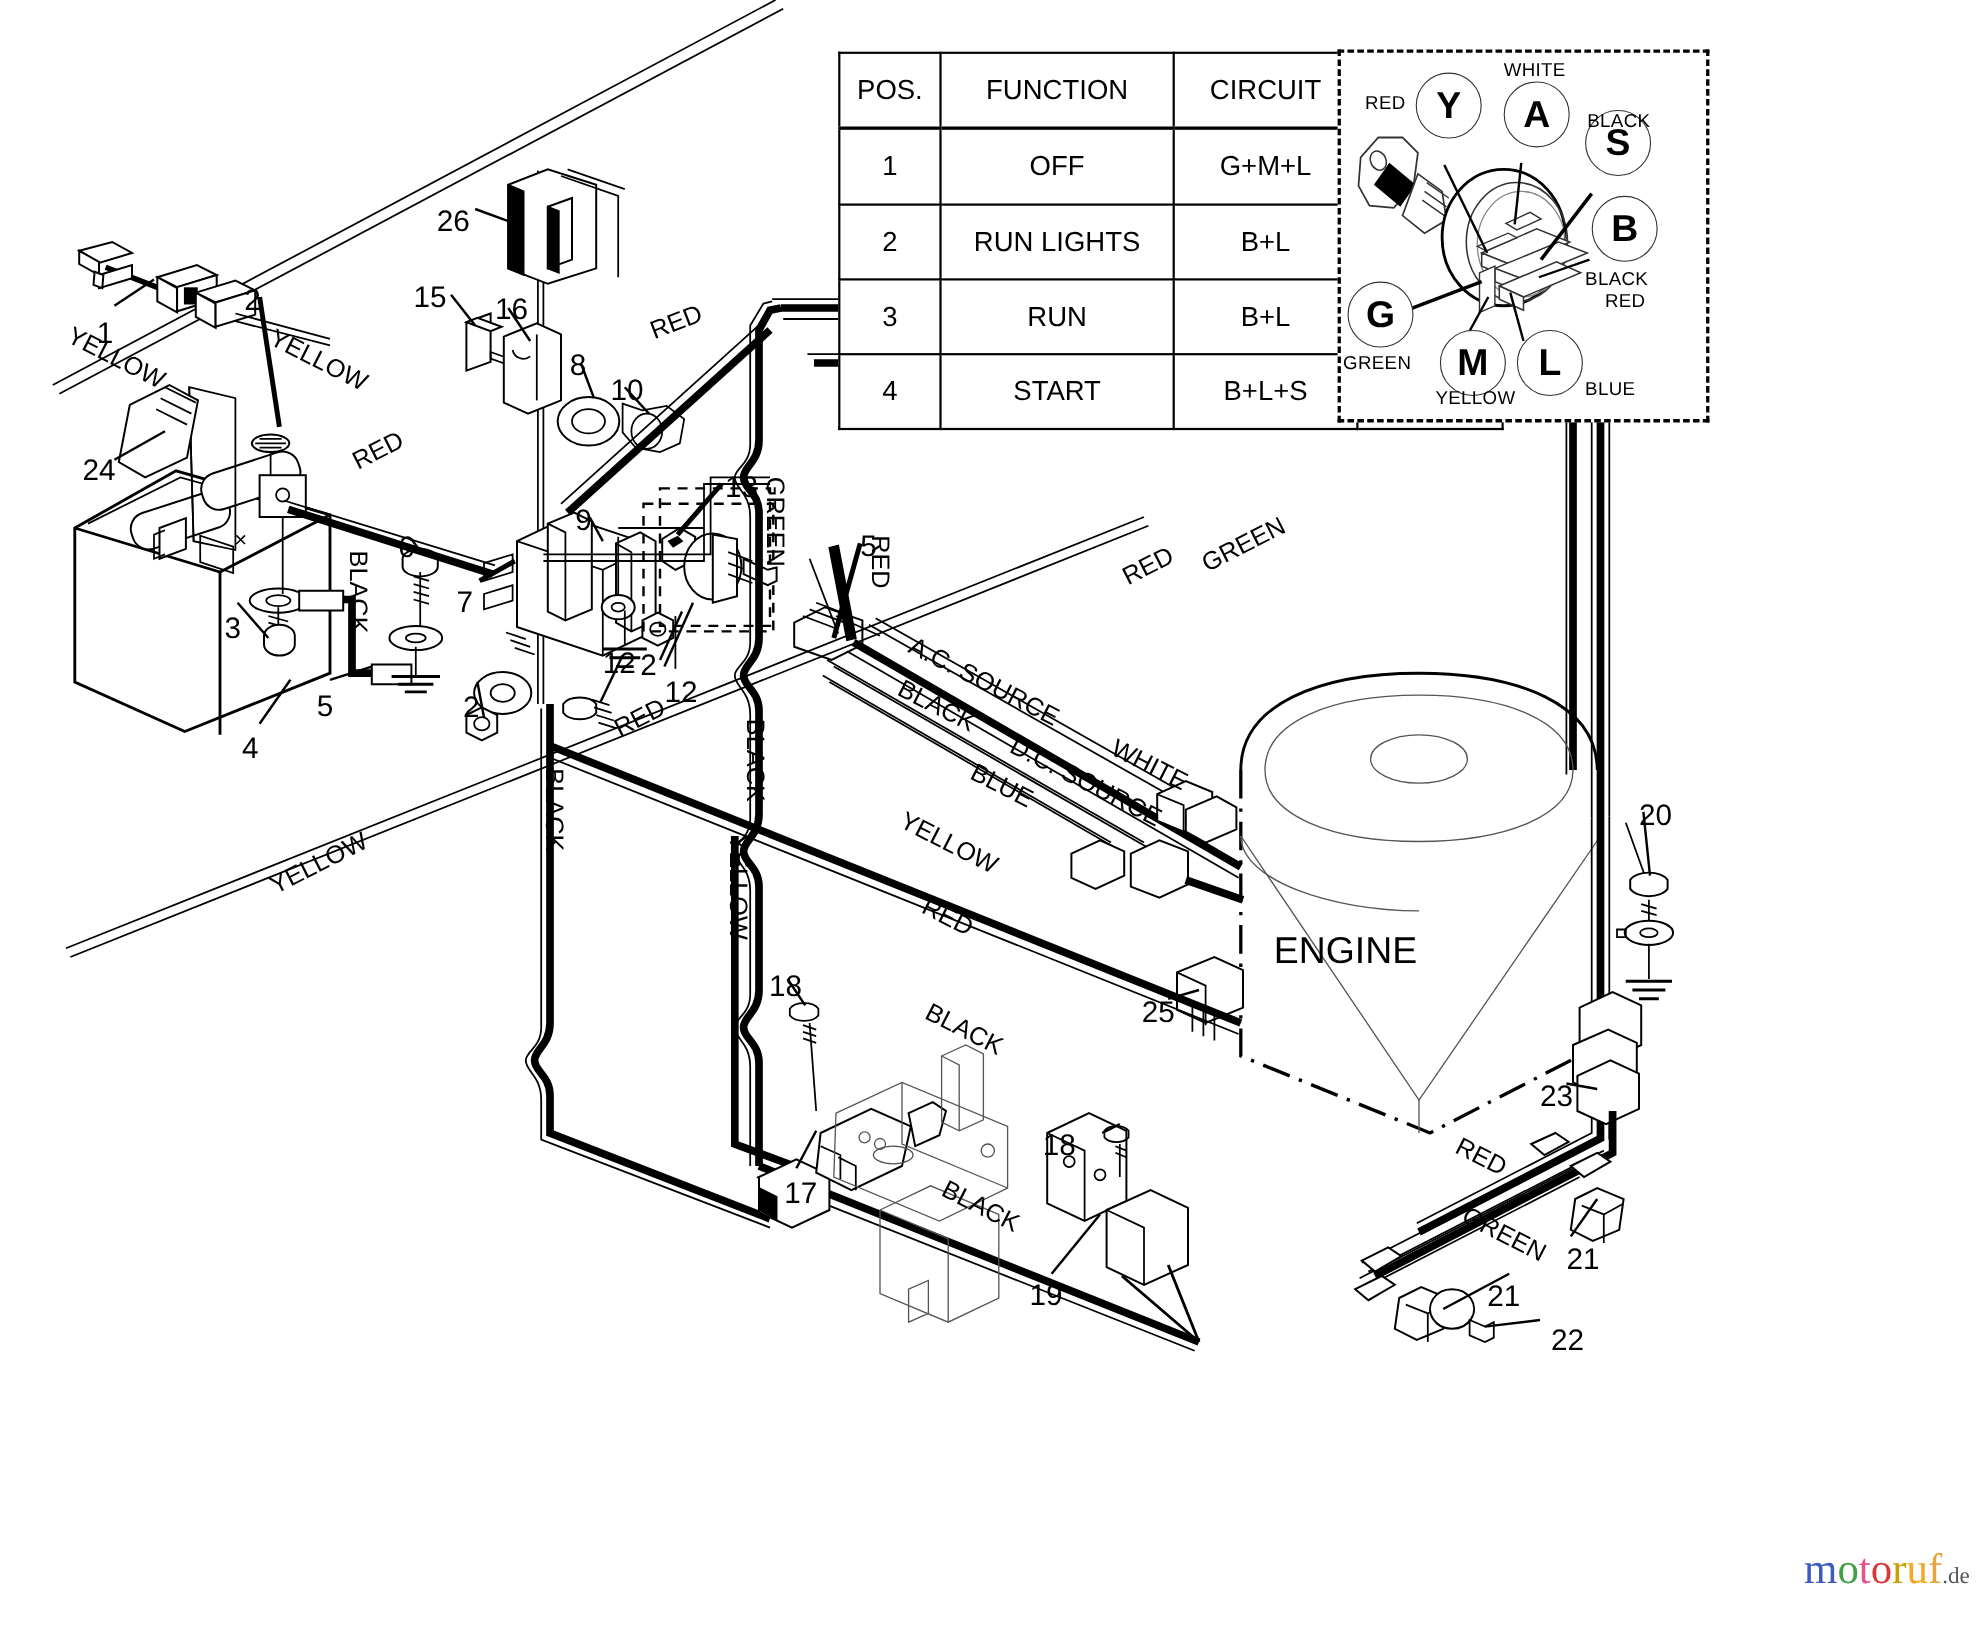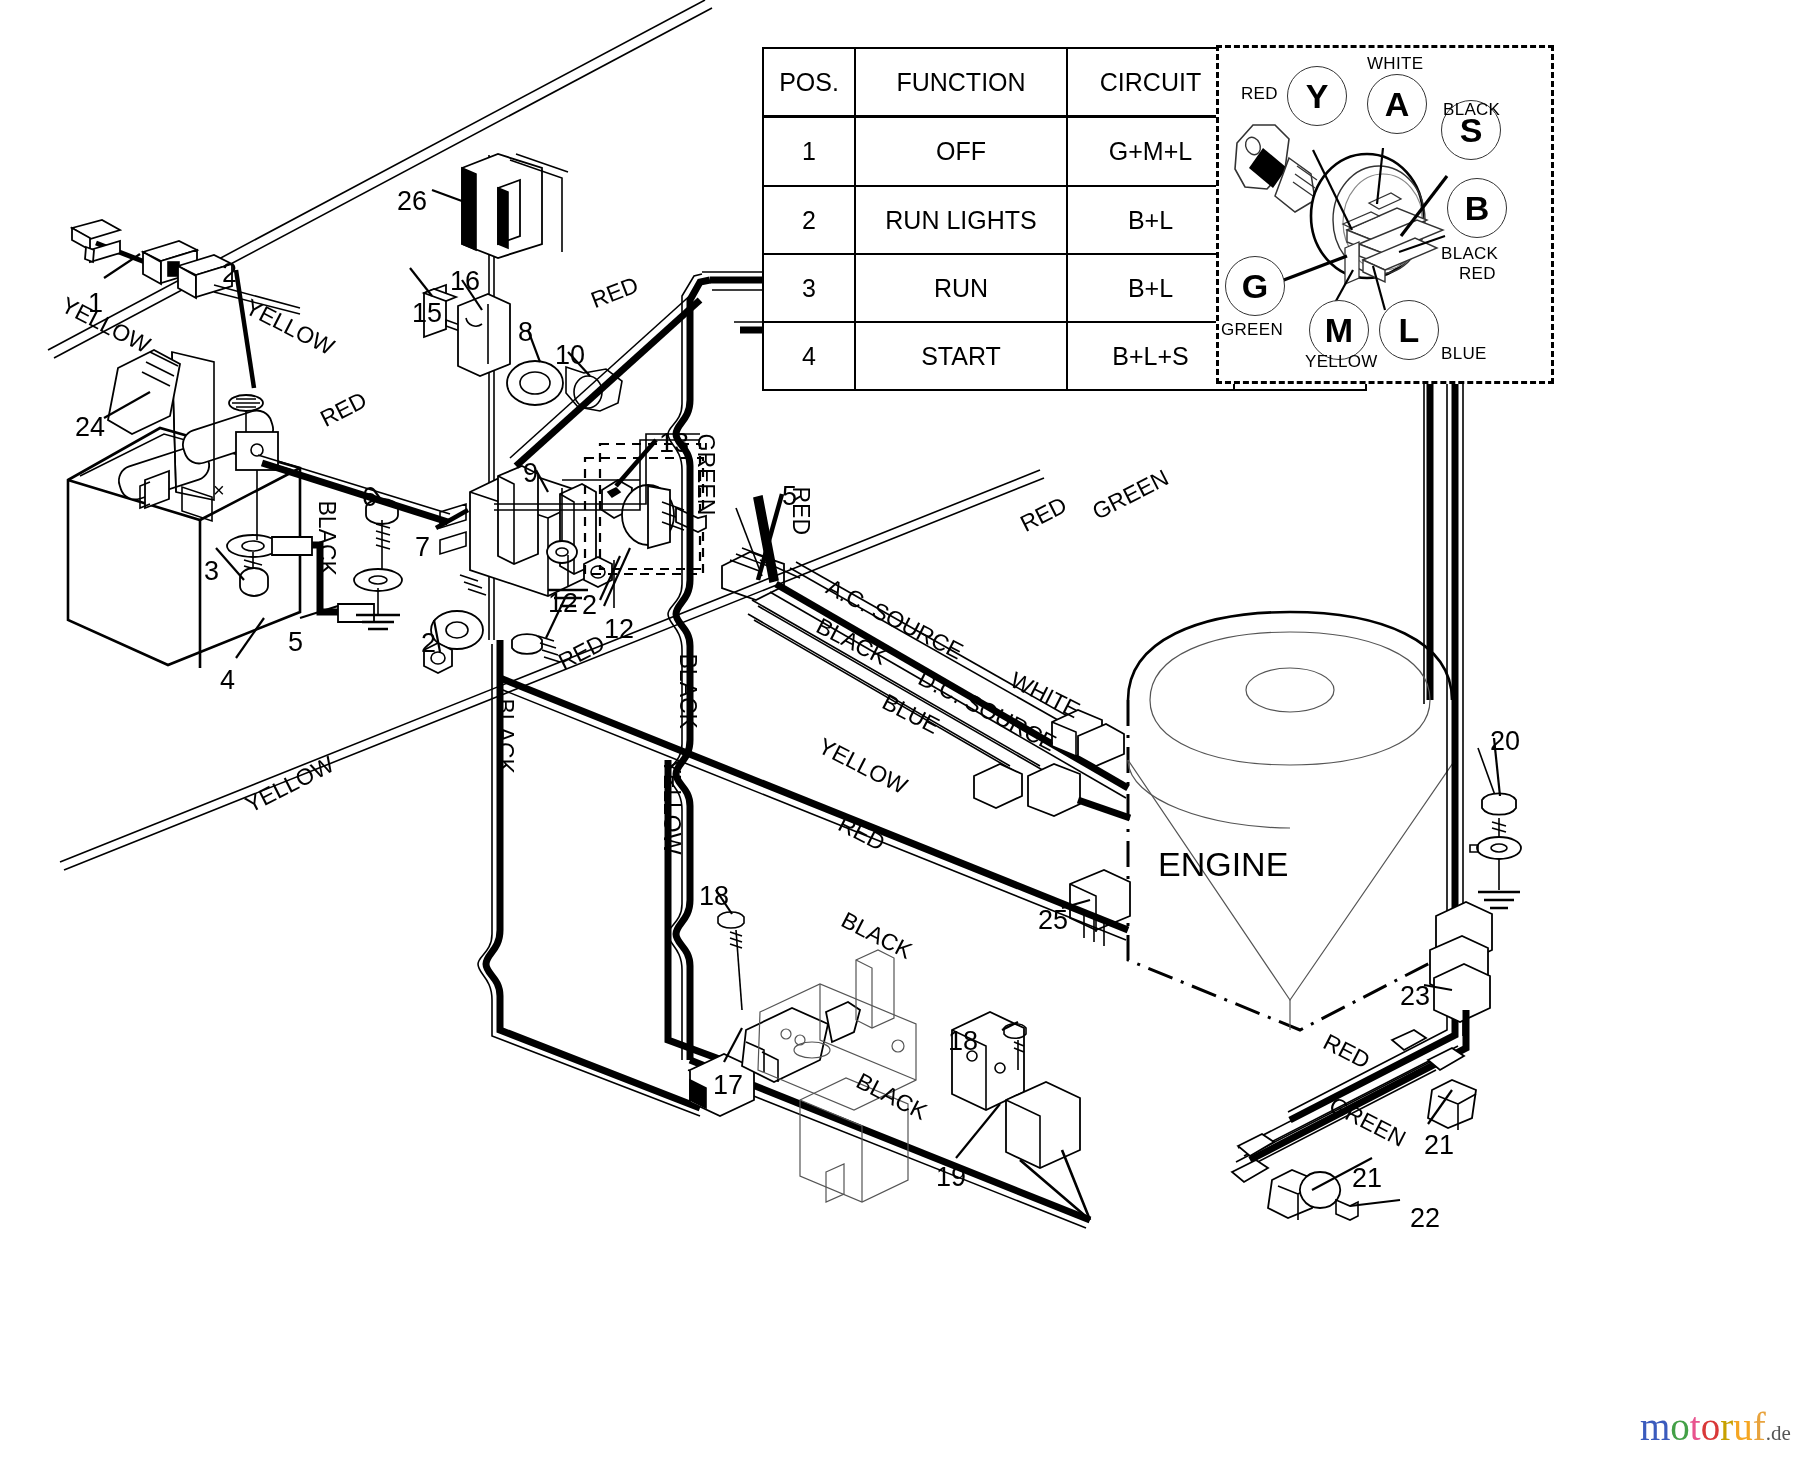--- a/index.html
+++ b/index.html
@@ -497,21 +497,21 @@
       <div class="num" style="left: 415px; top: 532px;">7</div>
       <div class="num" style="left: 421px; top: 628px;">2</div>
       <div class="num" style="left: 582px; top: 590px;">2</div>
       <div class="num" style="left: 548px; top: 588px;">12</div>
       <div class="num" style="left: 604px; top: 614px;">12</div>
       <div class="num" style="left: 523px; top: 458px;">9</div>
       <div class="num" style="left: 518px; top: 317px;">8</div>
       <div class="num" style="left: 555px; top: 340px;">10</div>
       <div class="num" style="left: 659px; top: 428px;">13</div>
       <div class="num" style="left: 782px; top: 481px;">5</div>
-      <div class="num" style="left: 412px; top: 255px; margin-top: 43px;">15</div>
+      <div class="num" style="left: 376px; top: 255px;">15</div>
       <div class="num" style="left: 450px; top: 266px;">16</div>
       <div class="num" style="left: 397px; top: 186px; text-align: right;">26</div>
       <div class="num" style="left: 713px; top: 1070px;">17</div>
       <div class="num" style="left: 699px; top: 881px;">18</div>
       <div class="num" style="left: 948px; top: 1026px;">18</div>
       <div class="num" style="left: 936px; top: 1162px;">19</div>
       <div class="num" style="left: 1490px; top: 726px;">20</div>
       <div class="num" style="left: 1352px; top: 1163px;">21</div>
       <div class="num" style="left: 1424px; top: 1130px;">21</div>
       <div class="num" style="left: 1410px; top: 1203px;">22</div>

